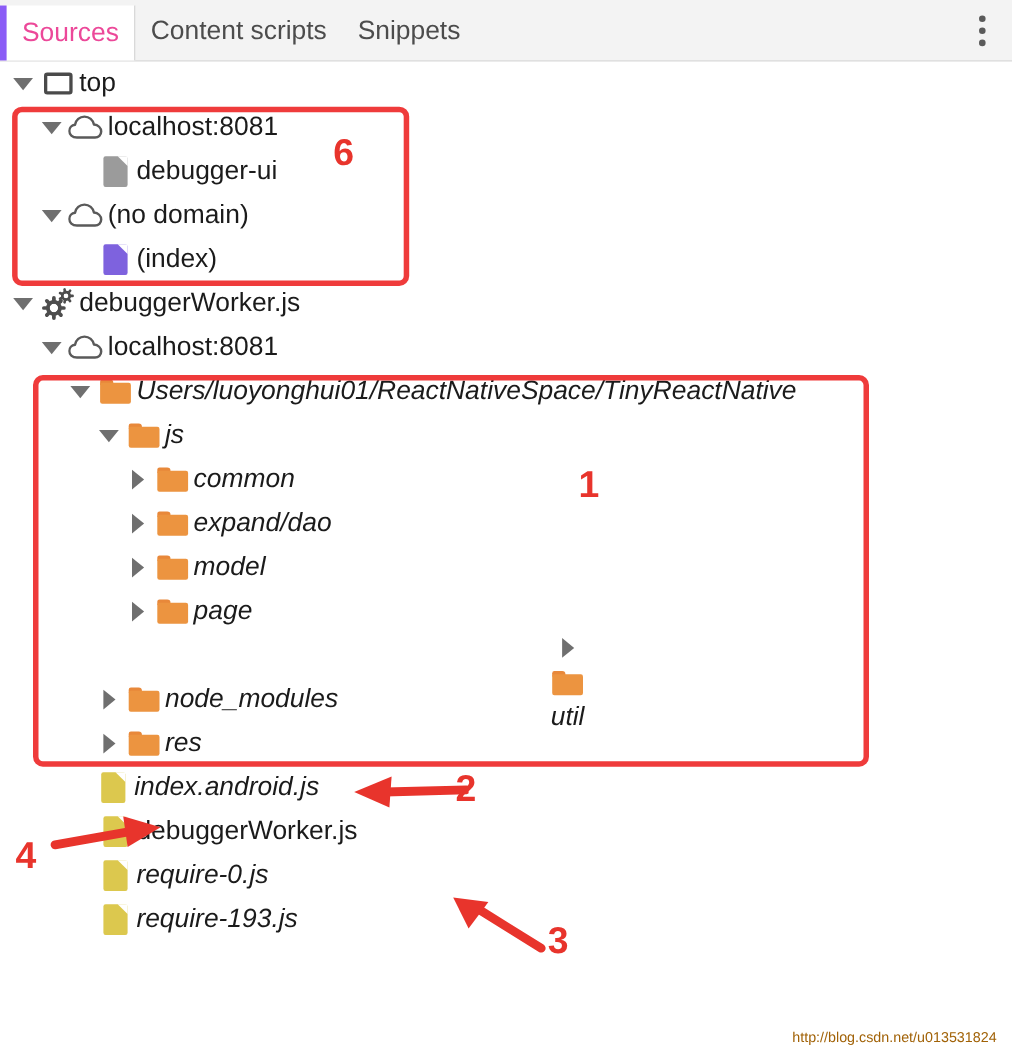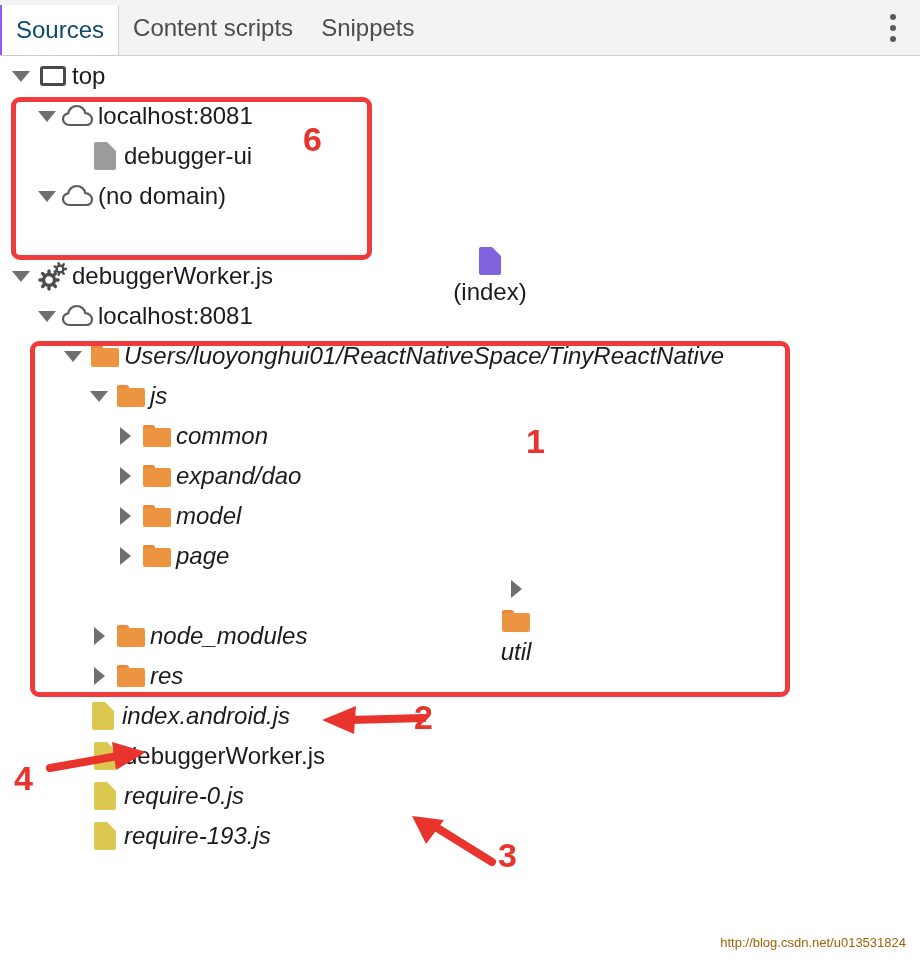--- a/index.html
+++ b/index.html
@@ -37,22 +37,22 @@
     align-items: center;
     padding: 0 14px;
     font-size: 24px;
     color: #4c4c4c;
     white-space: nowrap;
     cursor: pointer;
     box-sizing: border-box;
   }
   .tab.active {
     background: #ffffff;
-    color: #0c4a6e;
-    border-left: 2px solid #8b5cf6;
+    color: #ec4899;
+    border-left: 6px solid #8b5cf6;
     border-right: 1px solid #d0d0d0;
     margin-top: 5px;
     margin-bottom: -1px;
     height: calc(100% - 5px);
     text-align: right;
   }
   .toolbar-spacer { flex: 1 1 auto; }
   .menu-button {
     width: 54px;
     display: flex;
@@ -262,21 +262,21 @@
       </div>
       <div class="ic">
         <div class="icon-cloud">
           <svg width="34" height="24" viewBox="0 0 34 24">
             <path d="M8 21 C3.6 21 1 18.2 1 15.1 C1 12.2 3.2 9.8 6.2 9.4 C6.9 5.2 10.4 2 14.8 2 C19.1 2 22.7 5.1 23.4 9.2 C27.2 9.4 30 12.3 30 15.6 C30 18.6 27.6 21 24.4 21 Z" fill="none" stroke="#5a5a5a" stroke-width="2.2" stroke-linejoin="round"></path>
           </svg>
         </div>
       </div>
       <span class="label">(no domain)</span>
     </div>
-    <div class="row" style="padding-left: 60px; flex-direction: column;">
+    <div class="row" style="padding-left: 60px;">
       <div class="tw empty"></div>
       <div class="ic">
         <div class="icon-file">
           <div class="sheet" style="background: rgb(126, 98, 222);"></div>
           <div class="fold"></div>
         </div>
       </div>
       <span class="label">(index)</span>
     </div>
     <div class="row" style="padding-left: 8px;">

